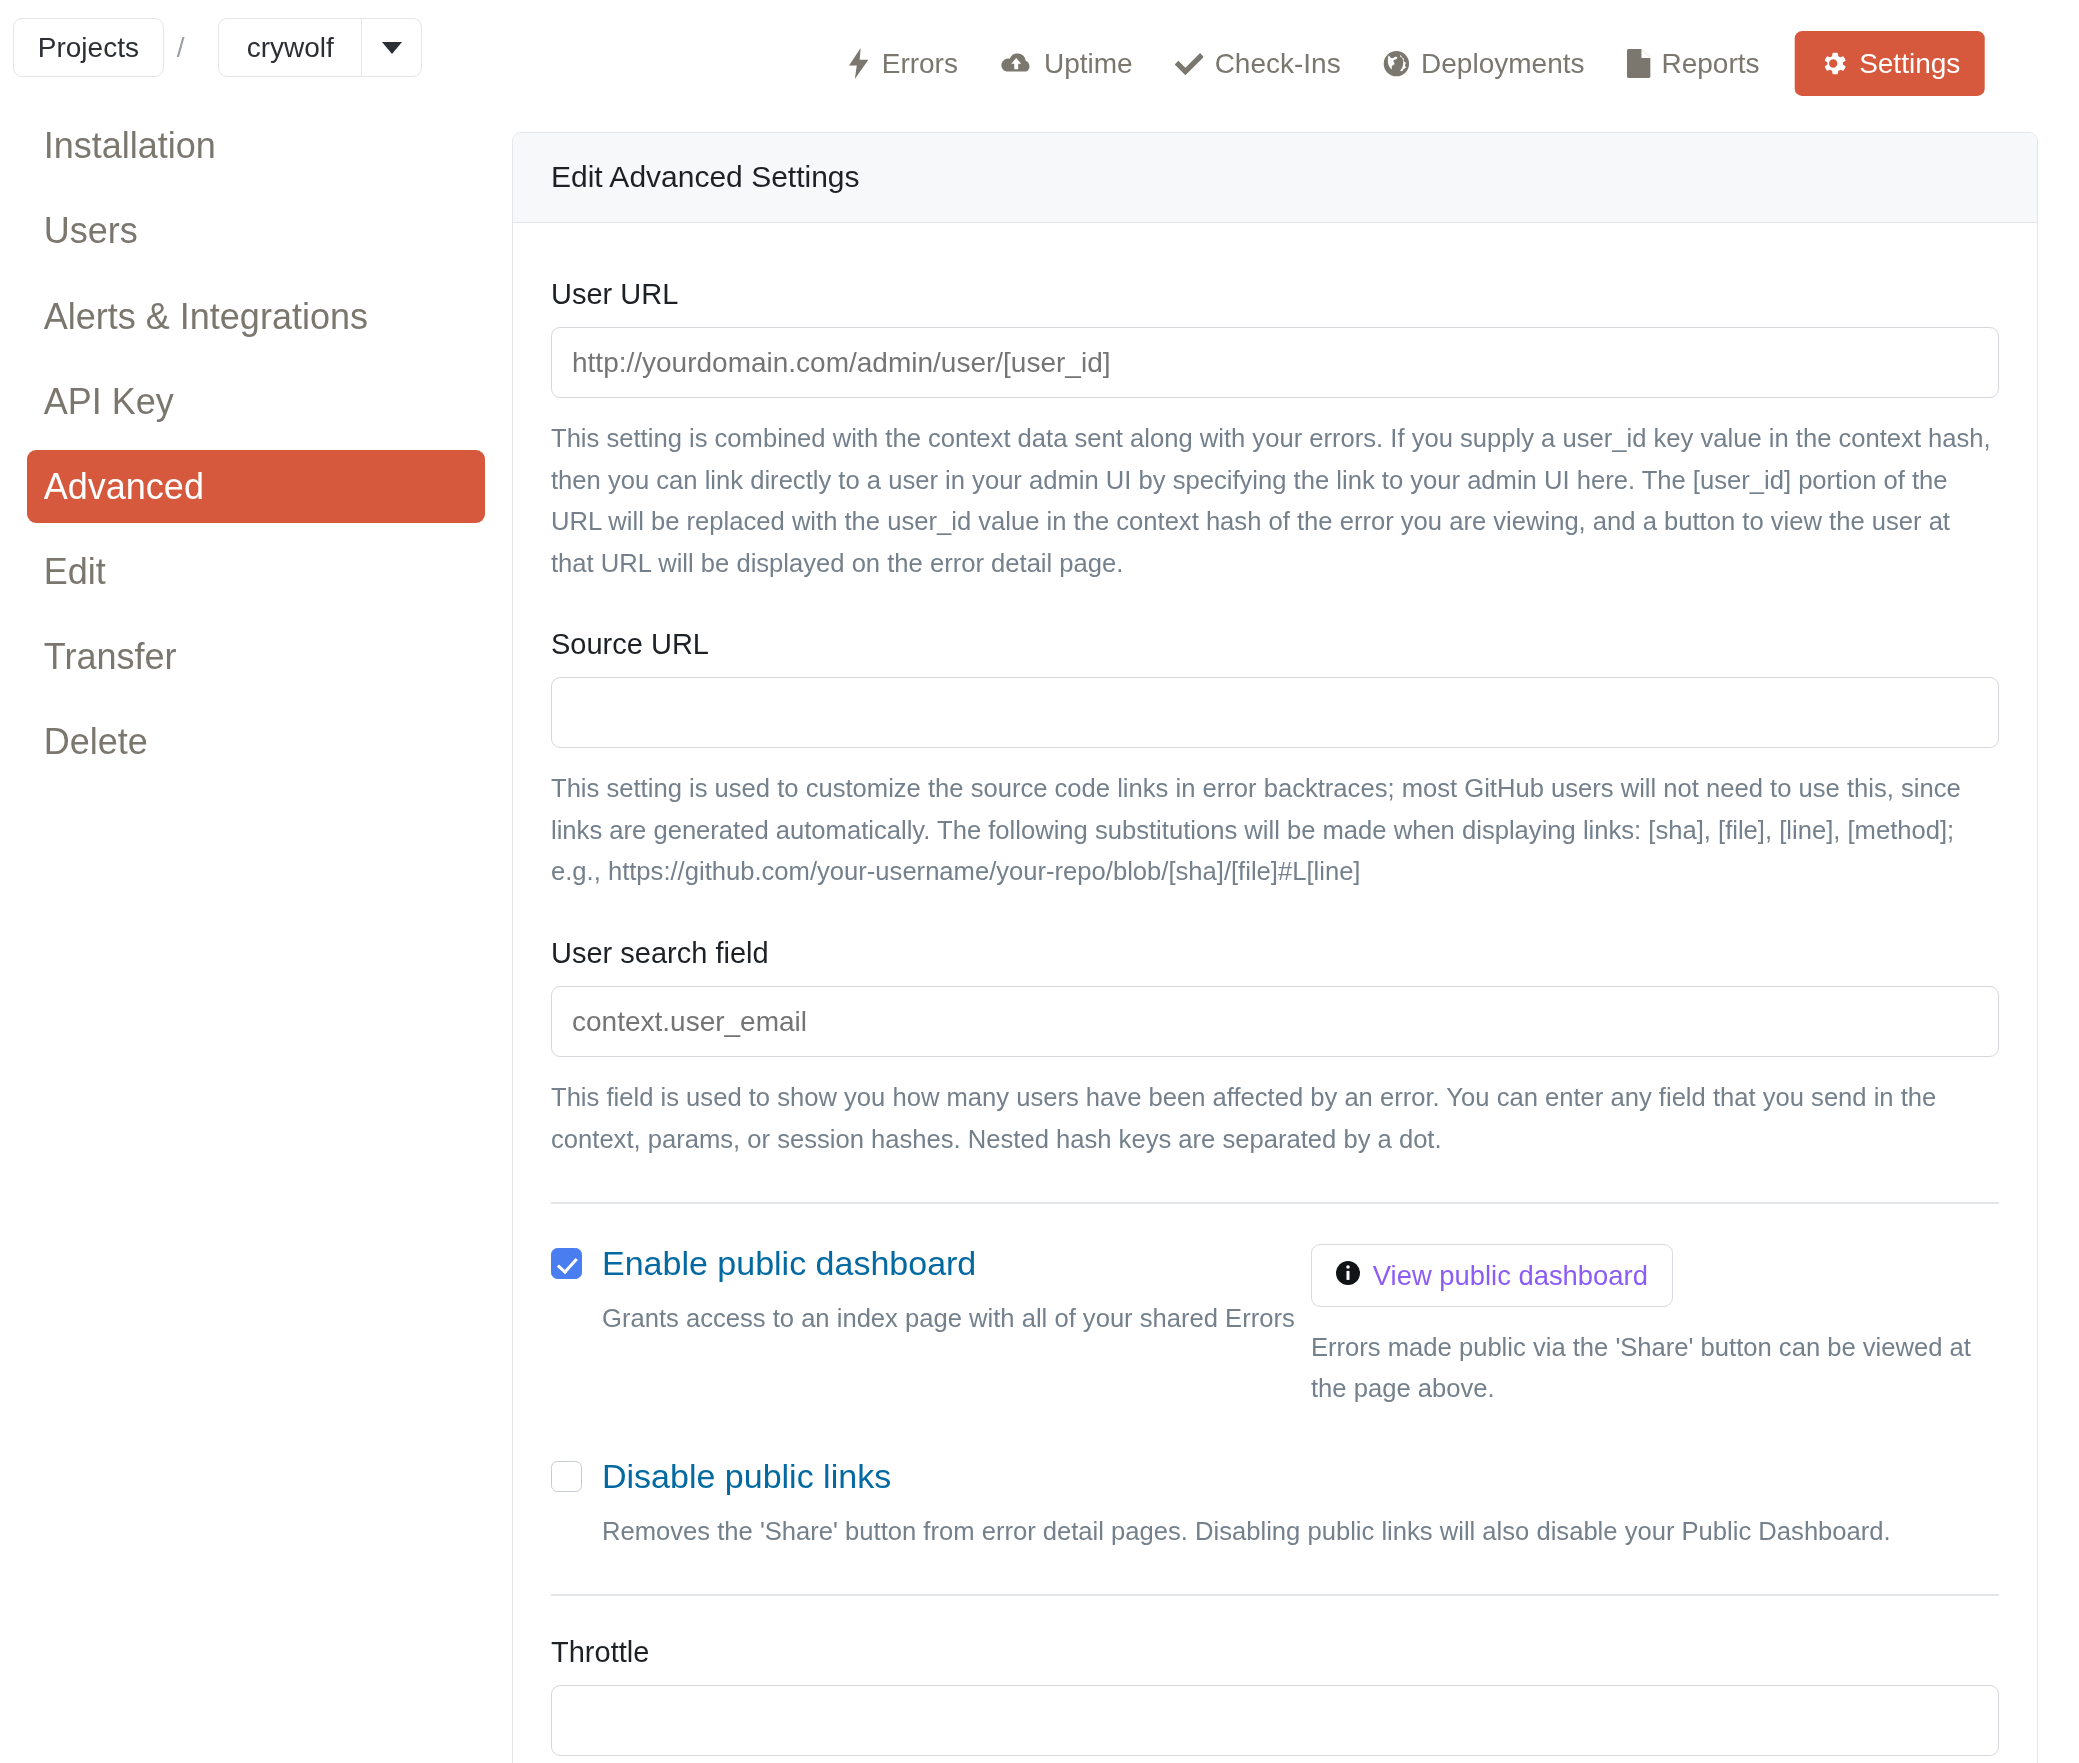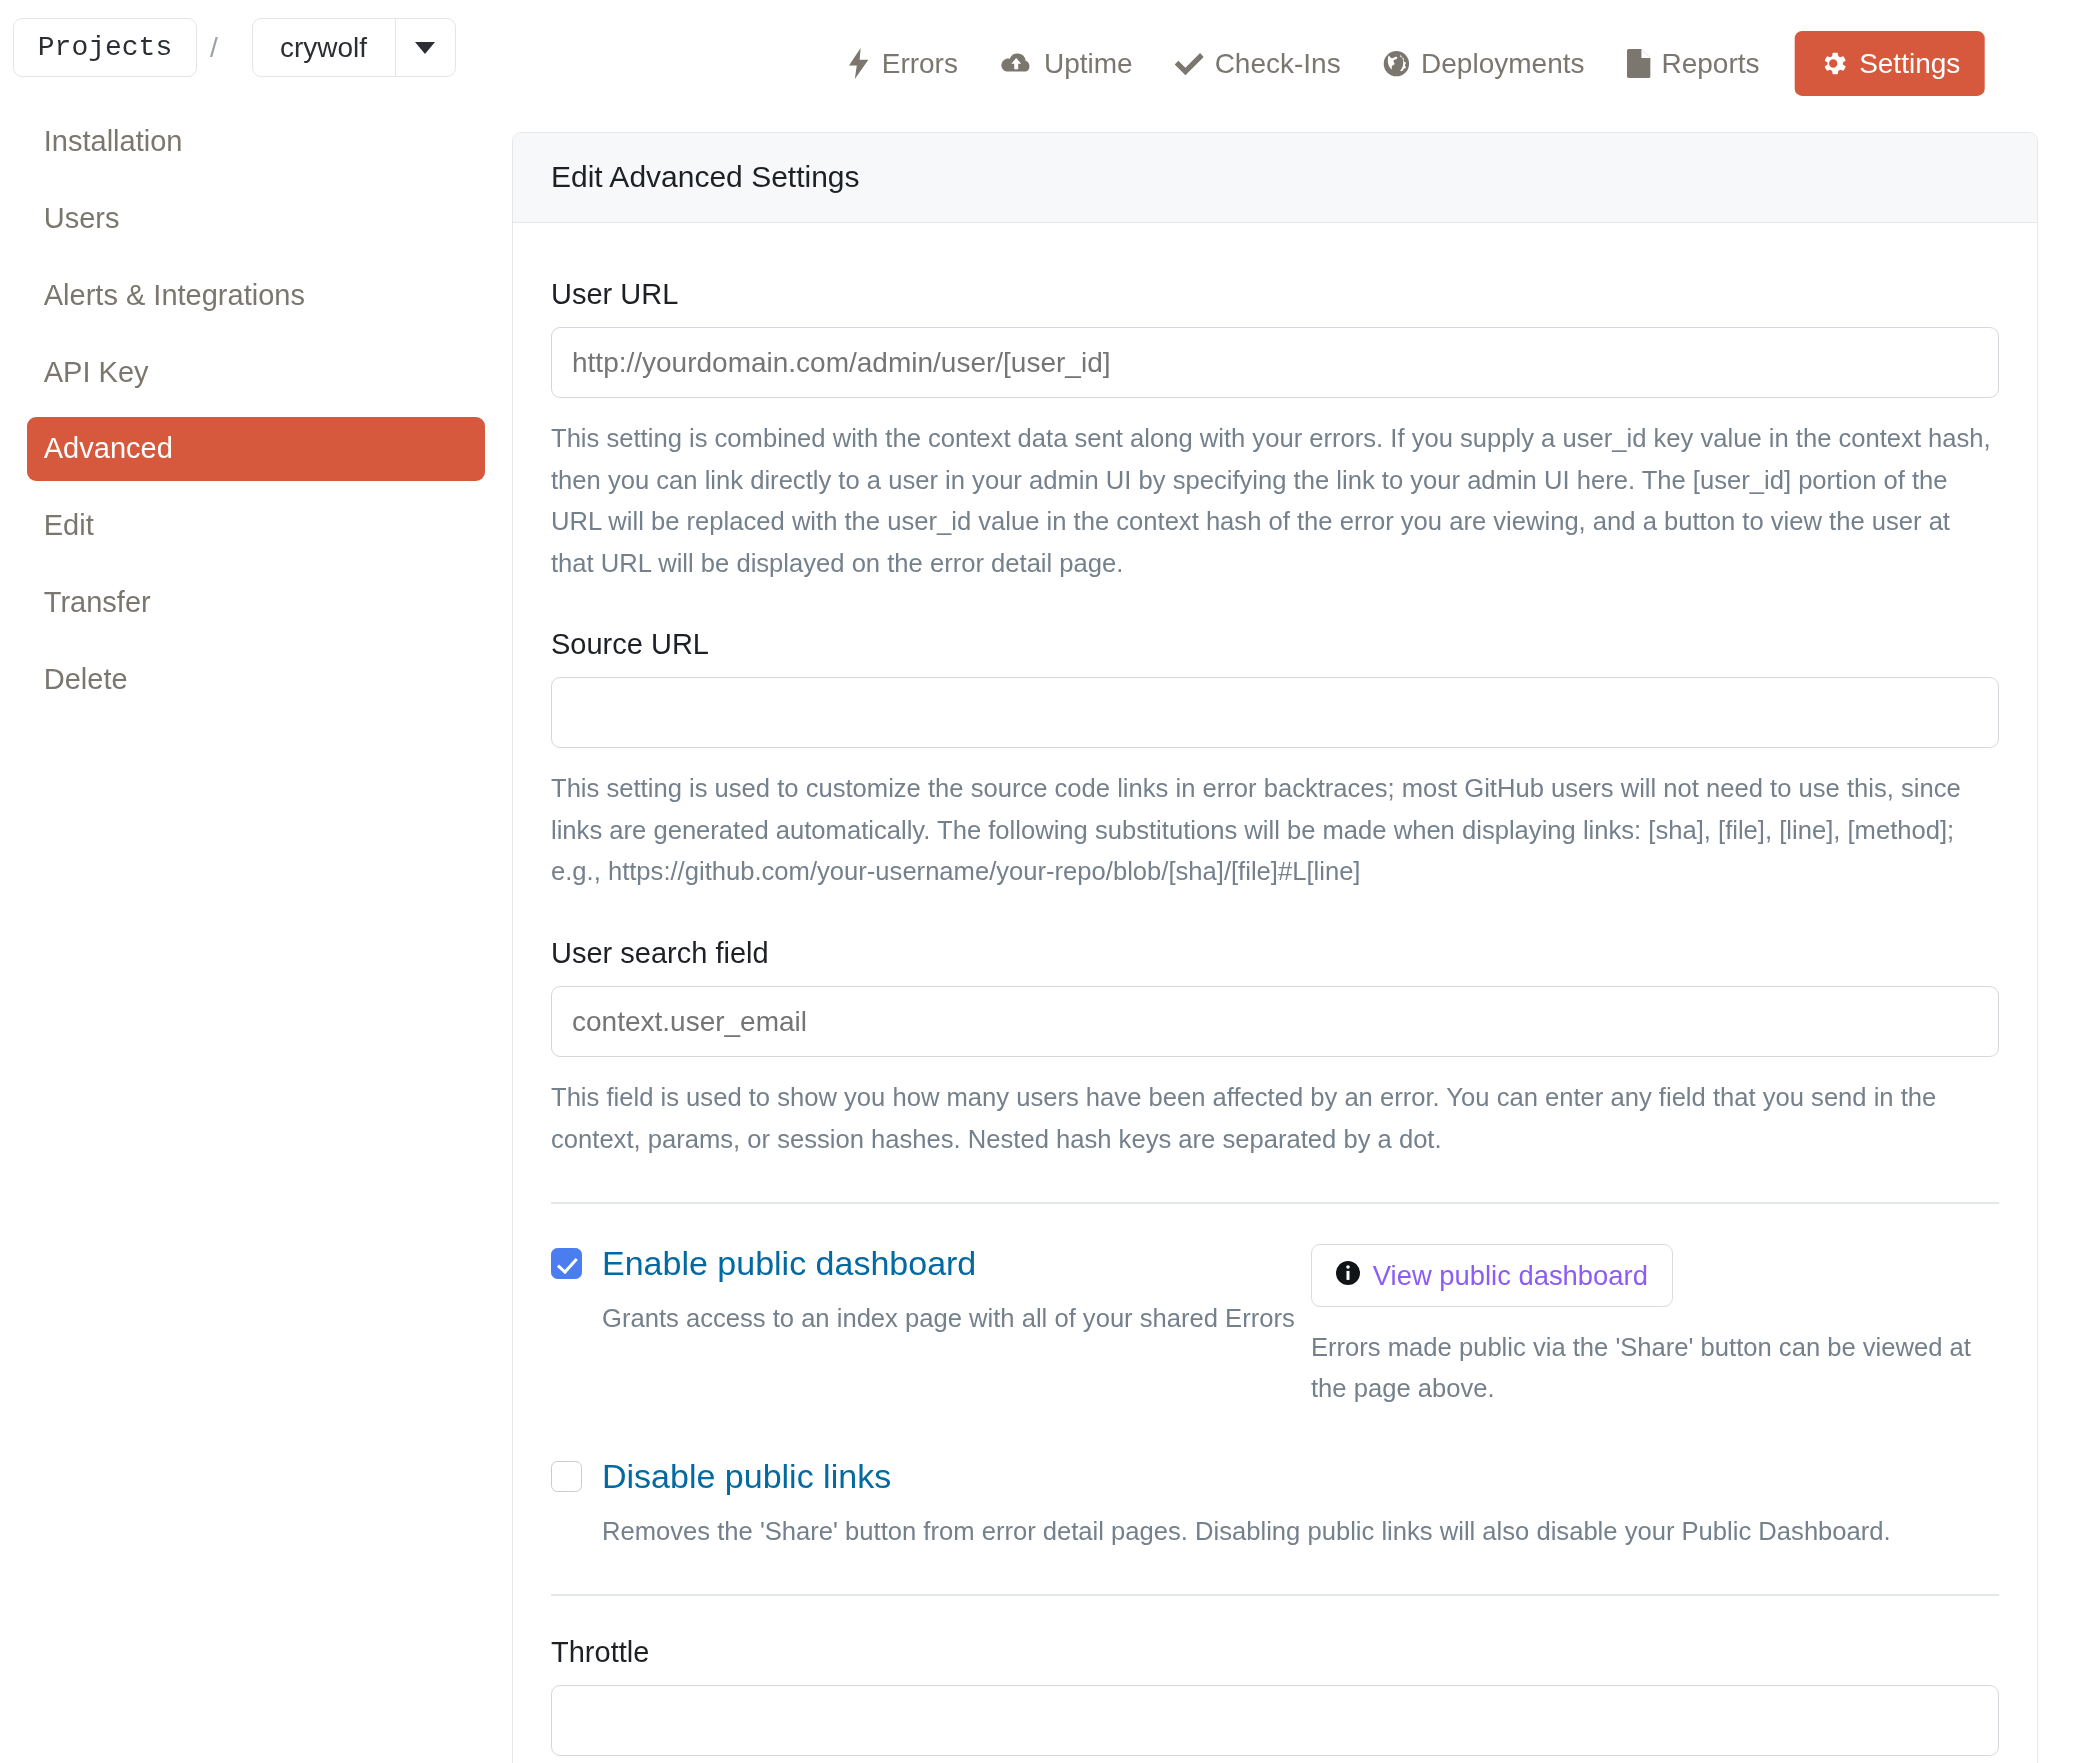--- a/index.html
+++ b/index.html
@@ -28,21 +28,21 @@
   }
   .btn-outline {
     border: 1.8px solid #e3e5e8;
     background: #ffffff;
     border-radius: 9.1px;
     color: #2b2f33;
     font-size: 28px;
     padding: 14.6px 24px;
     line-height: 1;
     cursor: pointer;
-    font-family: Liberation Mono, monospace;
+    font-family: Liberation Sans, sans-serif;
   }
   .bc-sep {
     color: #9aa0a6;
     font-size: 28px;
     padding: 0 12.8px;
   }
   .split {
     display: flex;
     align-items: stretch;
     border: 1.8px solid #e3e5e8;
@@ -110,21 +110,21 @@
     display: flex;
     align-items: flex-start;
     padding: 0 22px 0 0;
   }
   .sidebar {
     width: 512px;
     padding: 14.6px 27.4px 0 27.4px;
     flex: 0 0 512px;
   }
   .side-item {
-    font-size: 29px;
+    font-size: 36px;
     color: #7b776f;
     padding: 14.6px 16.4px;
     border-radius: 9.1px;
     margin-bottom: 12.8px;
     cursor: pointer;
     line-height: 1.2;
   }
   .side-item.active {
     background: #d7593d;
     color: #ffffff;

